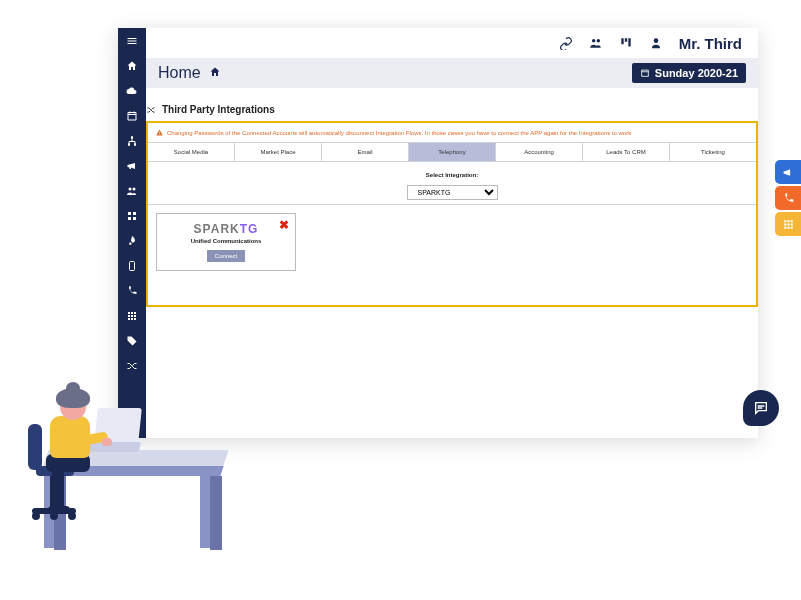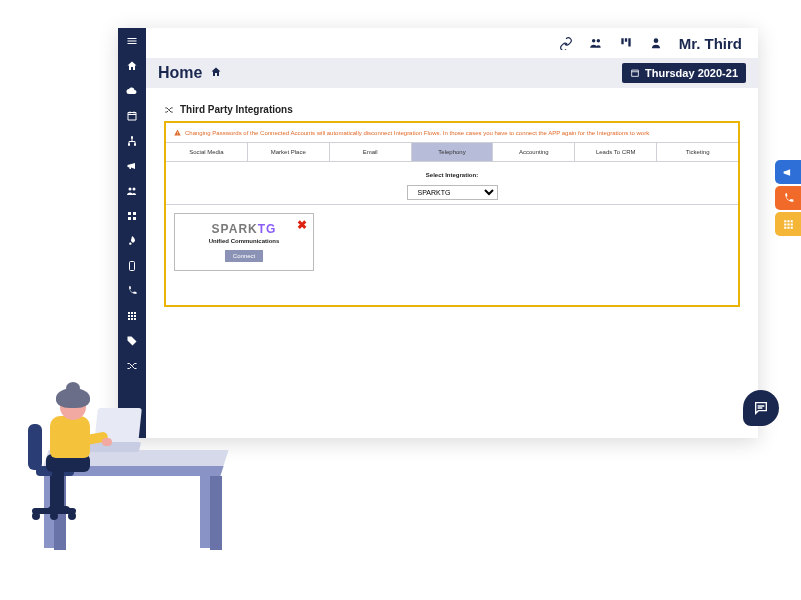--- a/index.html
+++ b/index.html
@@ -10,25 +10,25 @@
   .sidebar .mi{width:14px;height:14px;color:#fff;display:flex;align-items:center;justify-content:center;font-size:11px;cursor:pointer}
   .sidebar .mi svg{width:12px;height:12px;fill:#fff}
   
   .main{flex:1;display:flex;flex-direction:column}
   .topbar{height:30px;display:flex;align-items:center;justify-content:flex-end;gap:16px;padding:0 16px;font-size:12px;color:#1a2850}
   .topbar .ic{width:14px;height:14px;display:flex;align-items:center;justify-content:center;cursor:pointer}
   .topbar .ic svg{width:14px;height:14px;fill:#1a2850}
   .user{font-weight:700;font-size:15px;color:#1a2850}
   .pagebar{background:#ecedf3;height:30px;display:flex;align-items:center;justify-content:space-between;padding:0 12px}
   .pagebar-left{display:flex;align-items:center;gap:8px}
-  .pagebar-title{font-size:16px;font-weight:700;color:#1a2850}
+  .pagebar-title{font-size:16px;font-weight:400;color:#1a2850}
   .home-ic svg{width:12px;height:12px;fill:#1a2850}
   .datebadge{background:#1a2850;color:#fff;font-size:11px;font-weight:700;padding:4px 8px;border-radius:2px;display:flex;align-items:center;gap:5px}
   .datebadge svg{width:10px;height:10px;fill:#fff}
-  .content{padding:16px 18px}
+  .content{padding:16px 0}
   .panel-title{font-size:10px;font-weight:700;color:#222;display:flex;align-items:center;gap:6px;margin-bottom:6px}
   .panel-title svg{width:10px;height:10px;fill:#222}
   .panel{border:2px solid #eab308}
   .warn{display:flex;align-items:center;gap:4px;font-size:6px;color:#e06a2a;padding:6px 8px;border-bottom:1px solid #d0d0d8}
   .warn svg{width:7px;height:7px;fill:#e06a2a;flex:none}
   .tabs{display:flex;border-bottom:1px solid #d0d0d8}
   .tab{flex:1;text-align:center;font-size:6px;color:#333;padding:6px 2px;border-right:1px solid #d0d0d8;cursor:pointer;background:#fff}
   .tab:last-child{border-right:none}
   .tab.active{background:#b7bdd9}
   .selrow{border-top:6px solid #fff;border-bottom:1px solid #d0d0d8;padding:4px 0;text-align:center;background:#fff}
@@ -187,21 +187,21 @@
       <div class="pagebar-left">
         <span class="pagebar-title">Home</span>
         <span class="home-ic"><svg viewBox="0 0 24 24">
               <path d="M12 3l9 8h-3v9h-4v-6H10v6H6v-9H3z"></path>
             </svg></span>
       </div>
       <div class="datebadge">
         <svg viewBox="0 0 24 24">
             <path d="M4 5h16v15H4zM4 9h16" stroke="#fff" stroke-width="2" fill="none"></path>
           </svg>
-        <span>Thursday 2020-21</span>
+        <span>Sunday 2020-21</span>
       </div>
     </div>
 
     <div class="content">
       <div class="panel-title">
         <svg viewBox="0 0 24 24">
             <path d="M3 7h4l10 10h4M3 17h4l3-3m3-3l4-4h4" stroke="#222" stroke-width="2" fill="none"></path>
           </svg>
         <span>Third Party Integrations</span>
       </div>

